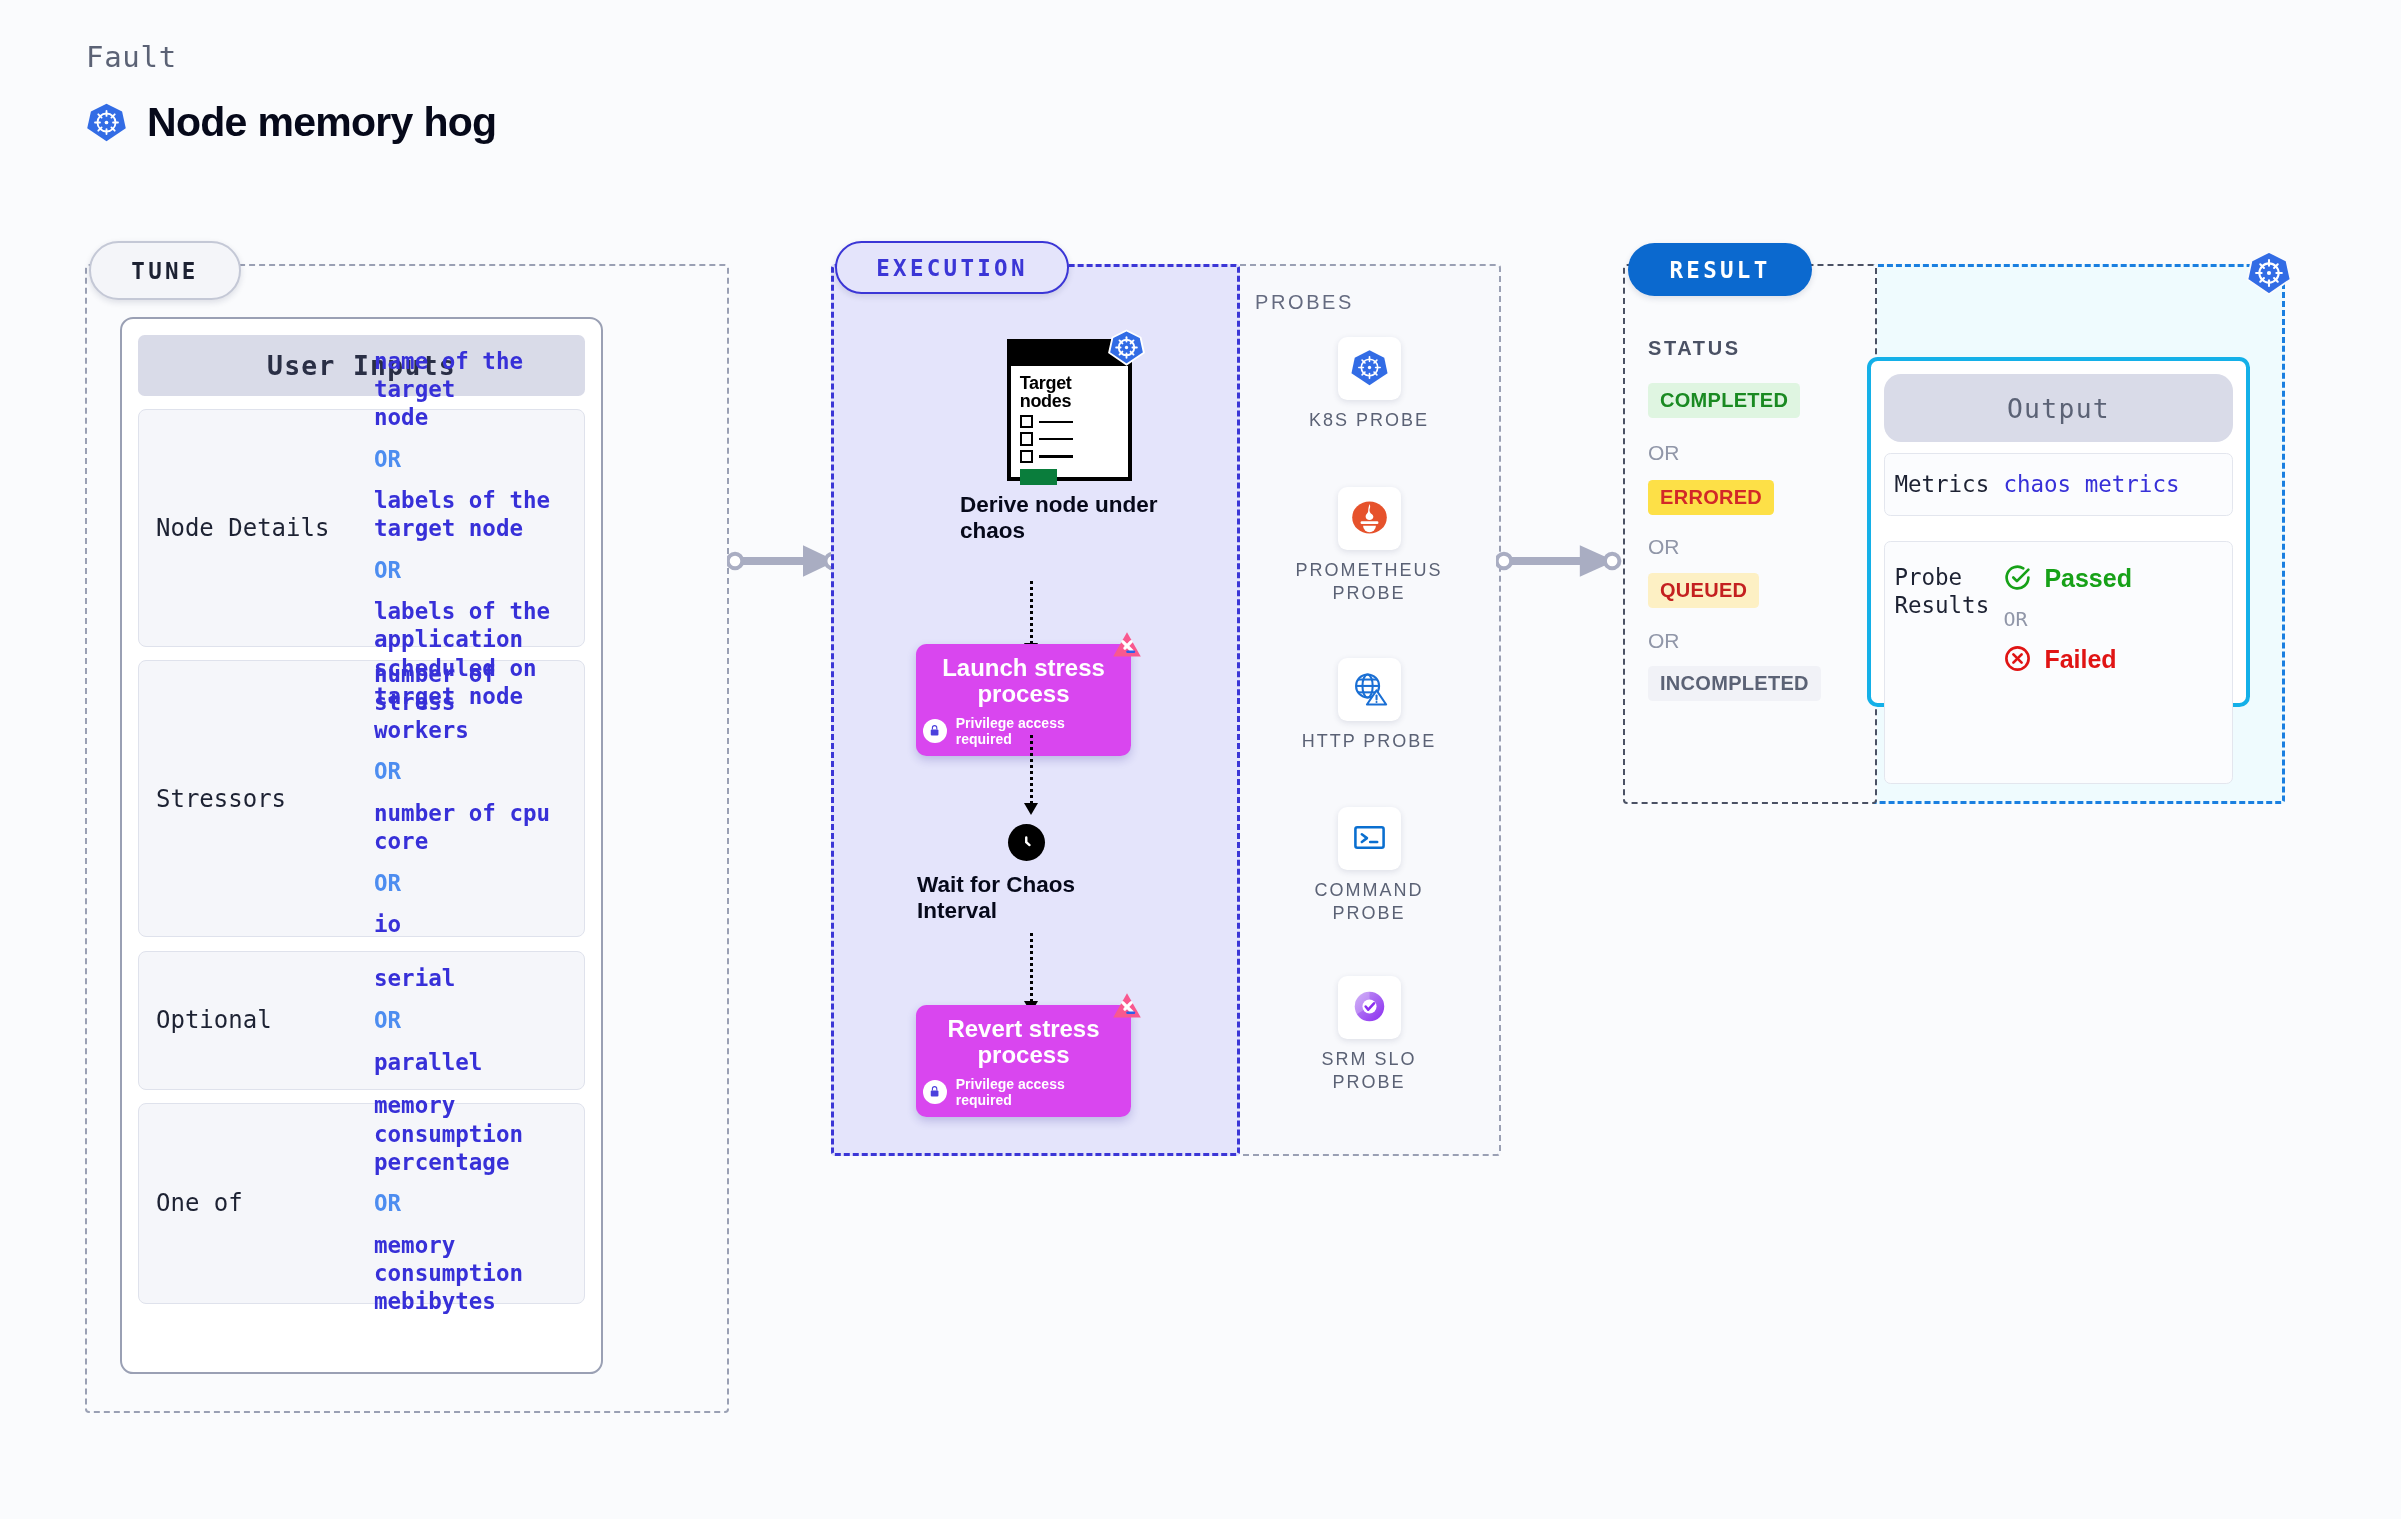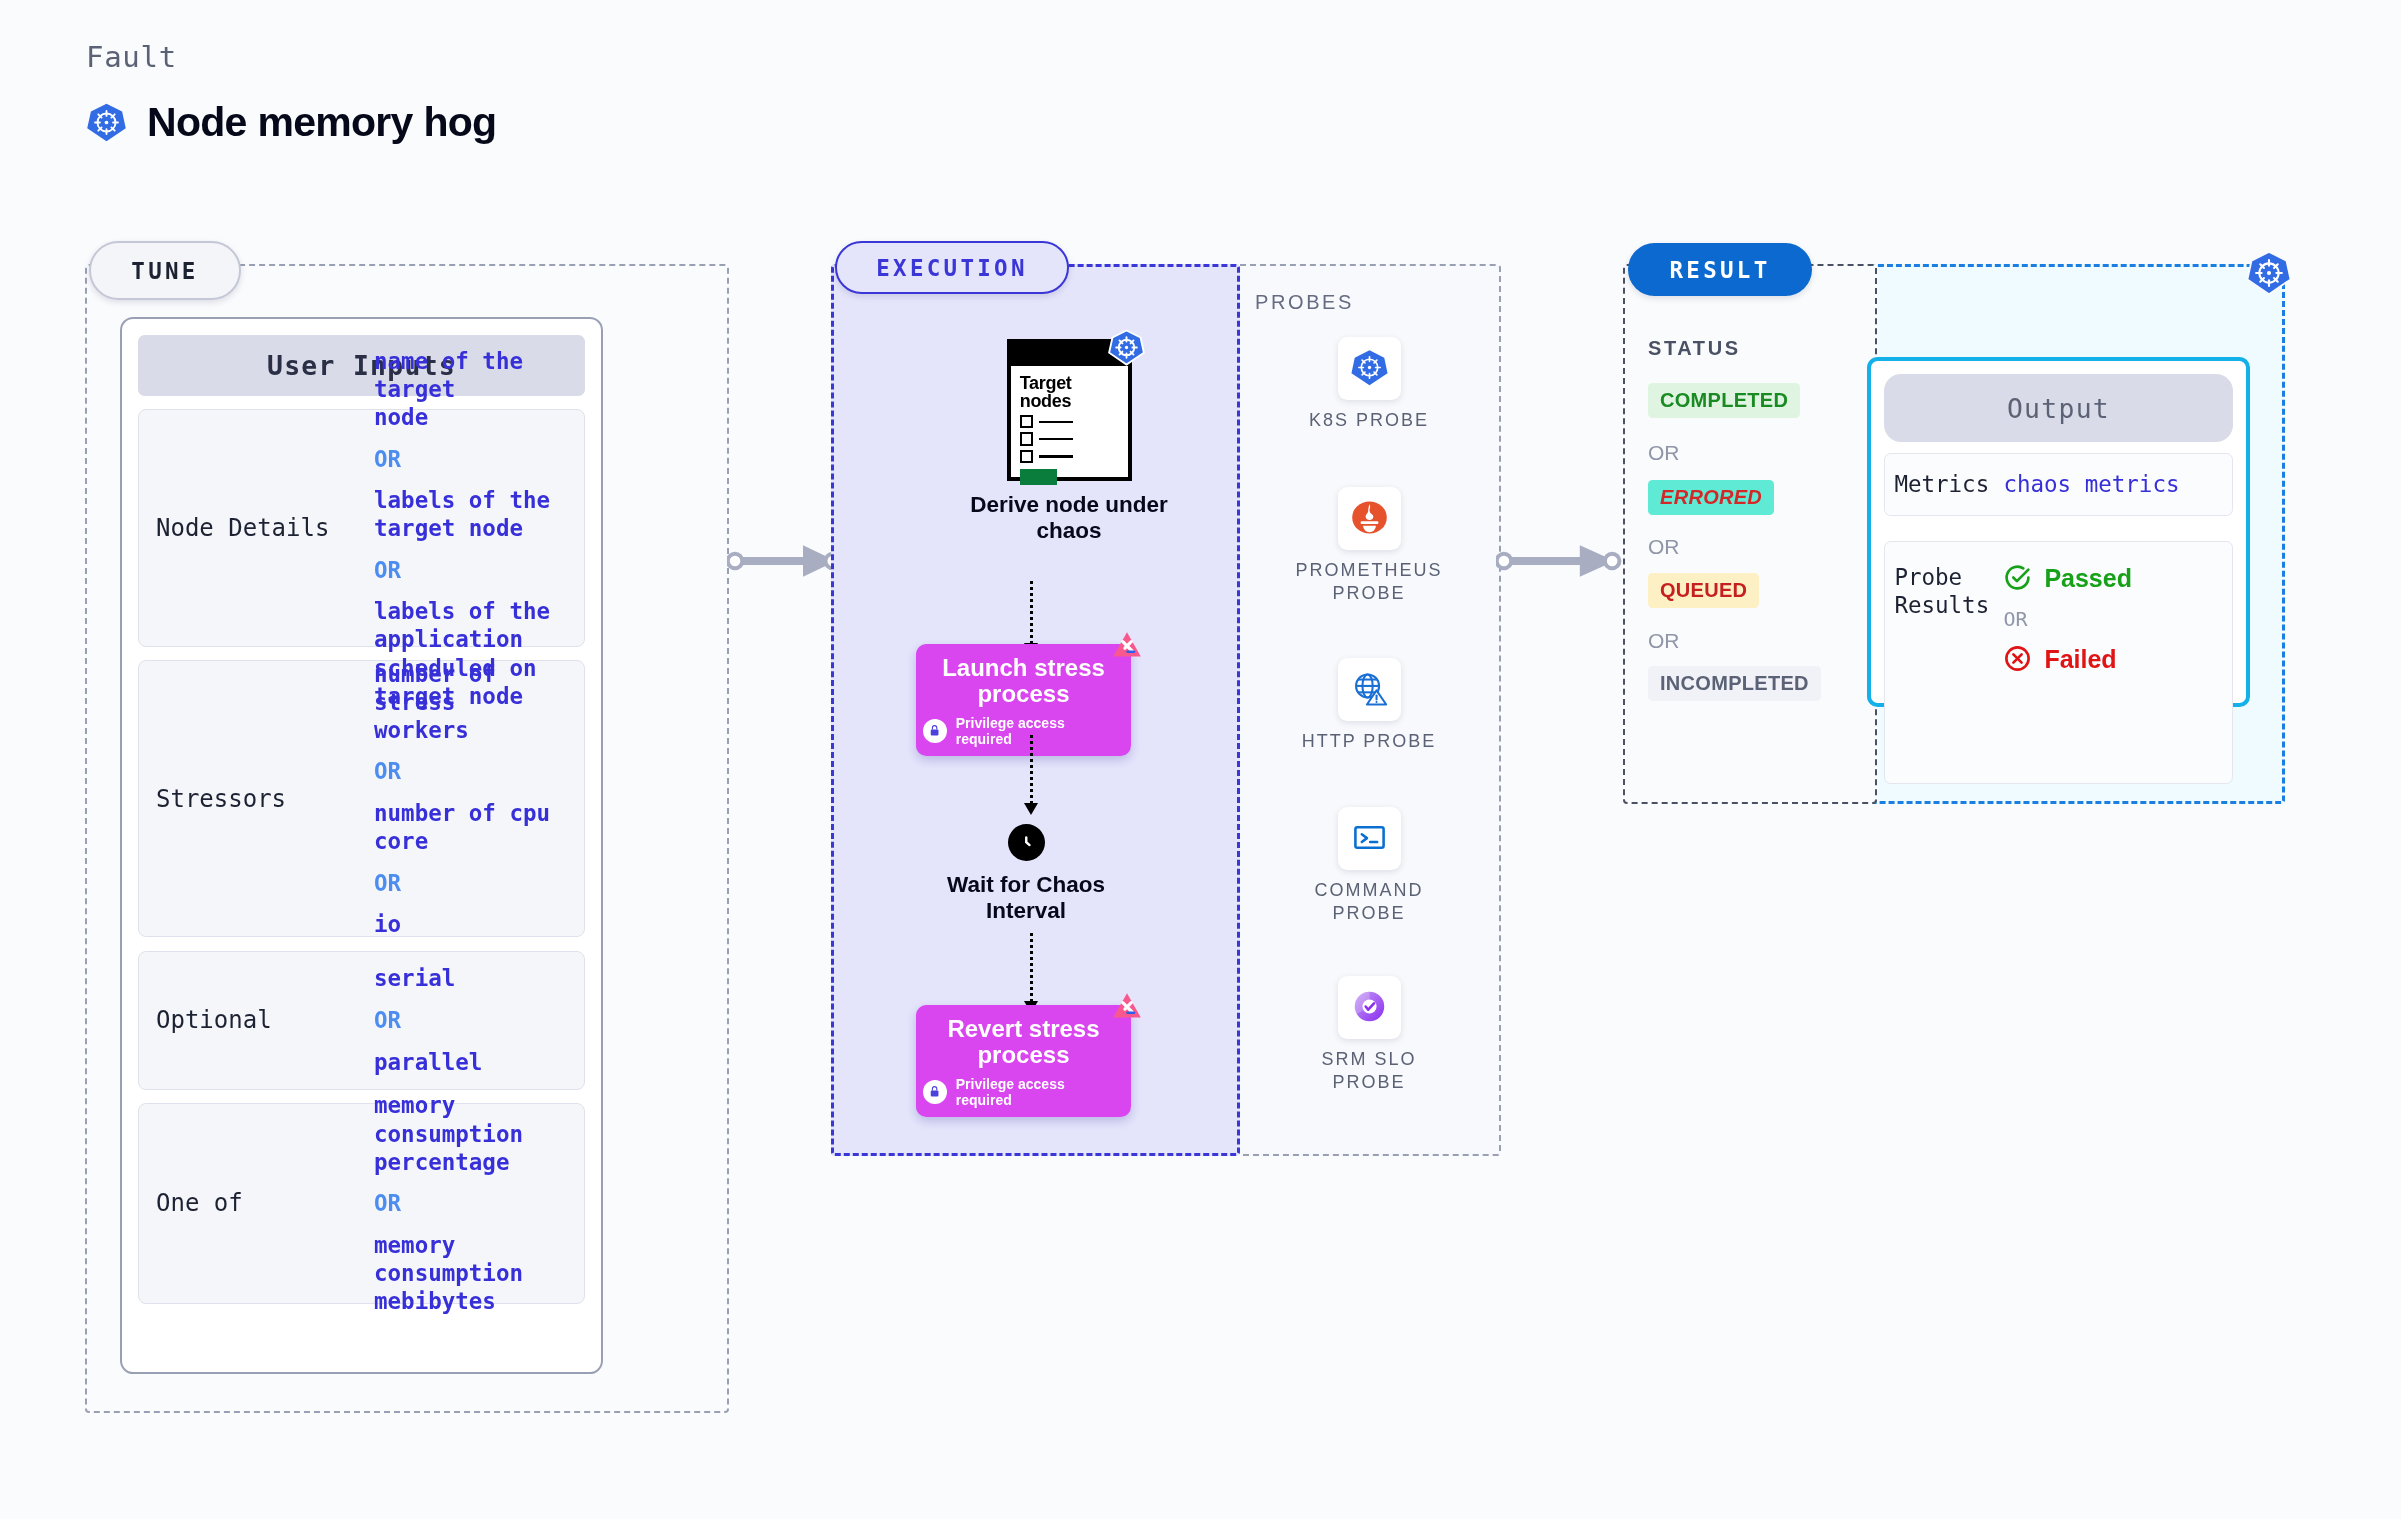--- a/index.html
+++ b/index.html
@@ -92,21 +92,21 @@
     background:#f8f9fc; border:2.6px dashed #9aa0b4; border-left:none; border-radius:0 4px 4px 0;
   }
   #probes-label {
     position:absolute; left:1255px; top:291px;
     font-size:20px; color:#656b80; letter-spacing:2.6px; font-weight:500;
   }
 
   .flow-node { position:absolute; display:flex; flex-direction:column; align-items:center; }
   .flow-caption {
     margin-top:10.6px; font-size:22.5px; font-weight:bold; color:#06091a;
-    text-align:center; line-height:1.18; max-width:218px;
+    line-height:1.18; max-width:218px;
   }
   .target-card {
     width:125px; height:142px; background:#fff; border:4.6px solid #000;
     position:relative;
   }
   .target-card .bar { height:22.5px; background:#000; }
   .target-card .body { padding:8px 0 0 9.2px; }
   .target-card .tn {
     font-size:18px; font-weight:bold; line-height:1.05; color:#000; letter-spacing:-0.3px;
   }
@@ -509,21 +509,21 @@
   <circle cx="176" cy="50" r="11" fill="#fff" stroke="#a9adc2" stroke-width="6"></circle>
 </svg>
 
 <div id="output-region"></div>
 <div id="result-region"></div>
 <div id="result-pill" class="sect-pill">RESULT</div>
 <div id="status-label">STATUS</div>
 
 <div class="status-badge" style="top:383px; background:#dff5e1; color:#1a8a22;">COMPLETED</div>
 <div class="status-or" style="top:441px;">OR</div>
-<div class="status-badge" style="top:480px; background:#5eead4; color:#d22828;font-style:italic;">ERRORED</div>
+<div class="status-badge" style="top:480px; background:#fde047; color:#d22828;">ERRORED</div>
 <div class="status-or" style="top:535px;">OR</div>
 <div class="status-badge" style="top:573px; background:#fdf0c4; color:#c42020;">QUEUED</div>
 <div class="status-or" style="top:629px;">OR</div>
 <div class="status-badge" style="top:666px; background:#f1f2f7; color:#5b6275;">INCOMPLETED</div>
 
 <div id="k8s-corner">
   <svg width="46" height="46" viewBox="0 0 100 100">
     <polygon points="50,4 88,23 97,64 50,96 3,64 12,23" fill="#326ce5" stroke="#fafbfd" stroke-width="4"></polygon>
     <g fill="none" stroke="#fff" stroke-width="4.5" stroke-linecap="round">
       <circle cx="50" cy="50" r="21"></circle>

